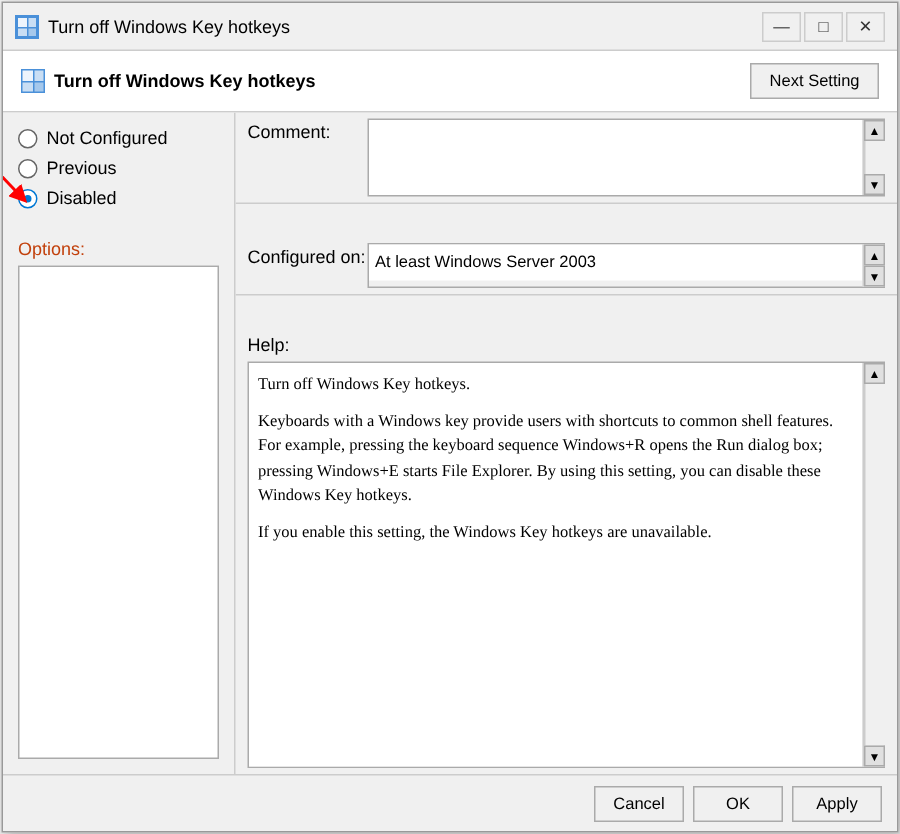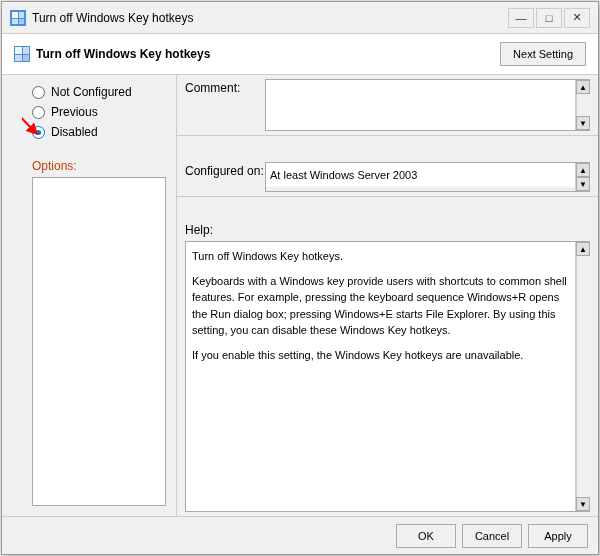--- a/index.html
+++ b/index.html
@@ -110,21 +110,20 @@
     }
     .btn-small {
       min-width: 60px;
       padding: 3px 10px;
     }
 
     .main-area {
       display: flex;
       flex: 1;
       overflow: hidden;
-      margin-left: 20px;
     }
 
     .left-panel {
       width: 155px;
       min-width: 155px;
       padding: 10px;
       display: flex;
       flex-direction: column;
       gap: 4px;
       border-right: 1px solid #ccc;
@@ -261,20 +260,21 @@
     }
 
     .help-text-box {
       flex: 1;
       border: 1px solid #aaa;
       background: white;
       overflow-y: auto;
       padding: 6px;
       font-size: 11px;
       line-height: 1.5;
+      font-family: Liberation Serif, serif;
     }
     .help-text-box p {
       margin-bottom: 8px;
     }
 
     .bottom-bar {
       border-top: 1px solid #ccc;
       padding: 6px 10px;
       display: flex;
       justify-content: flex-end;
@@ -414,19 +414,19 @@
                 <div class="scroll-arrow">▼</div>
               </div>
             </div>
           </div>
         </div>
 
       </div>
     </div>
 
     <div class="bottom-bar">
+      <button class="btn btn-small">Cancel</button>
       <button class="btn btn-small">OK</button>
-      <button class="btn btn-small">Cancel</button>
       <button class="btn btn-small">Apply</button>
     </div>
 
   </div>
 </div>
 
 </body></html>

